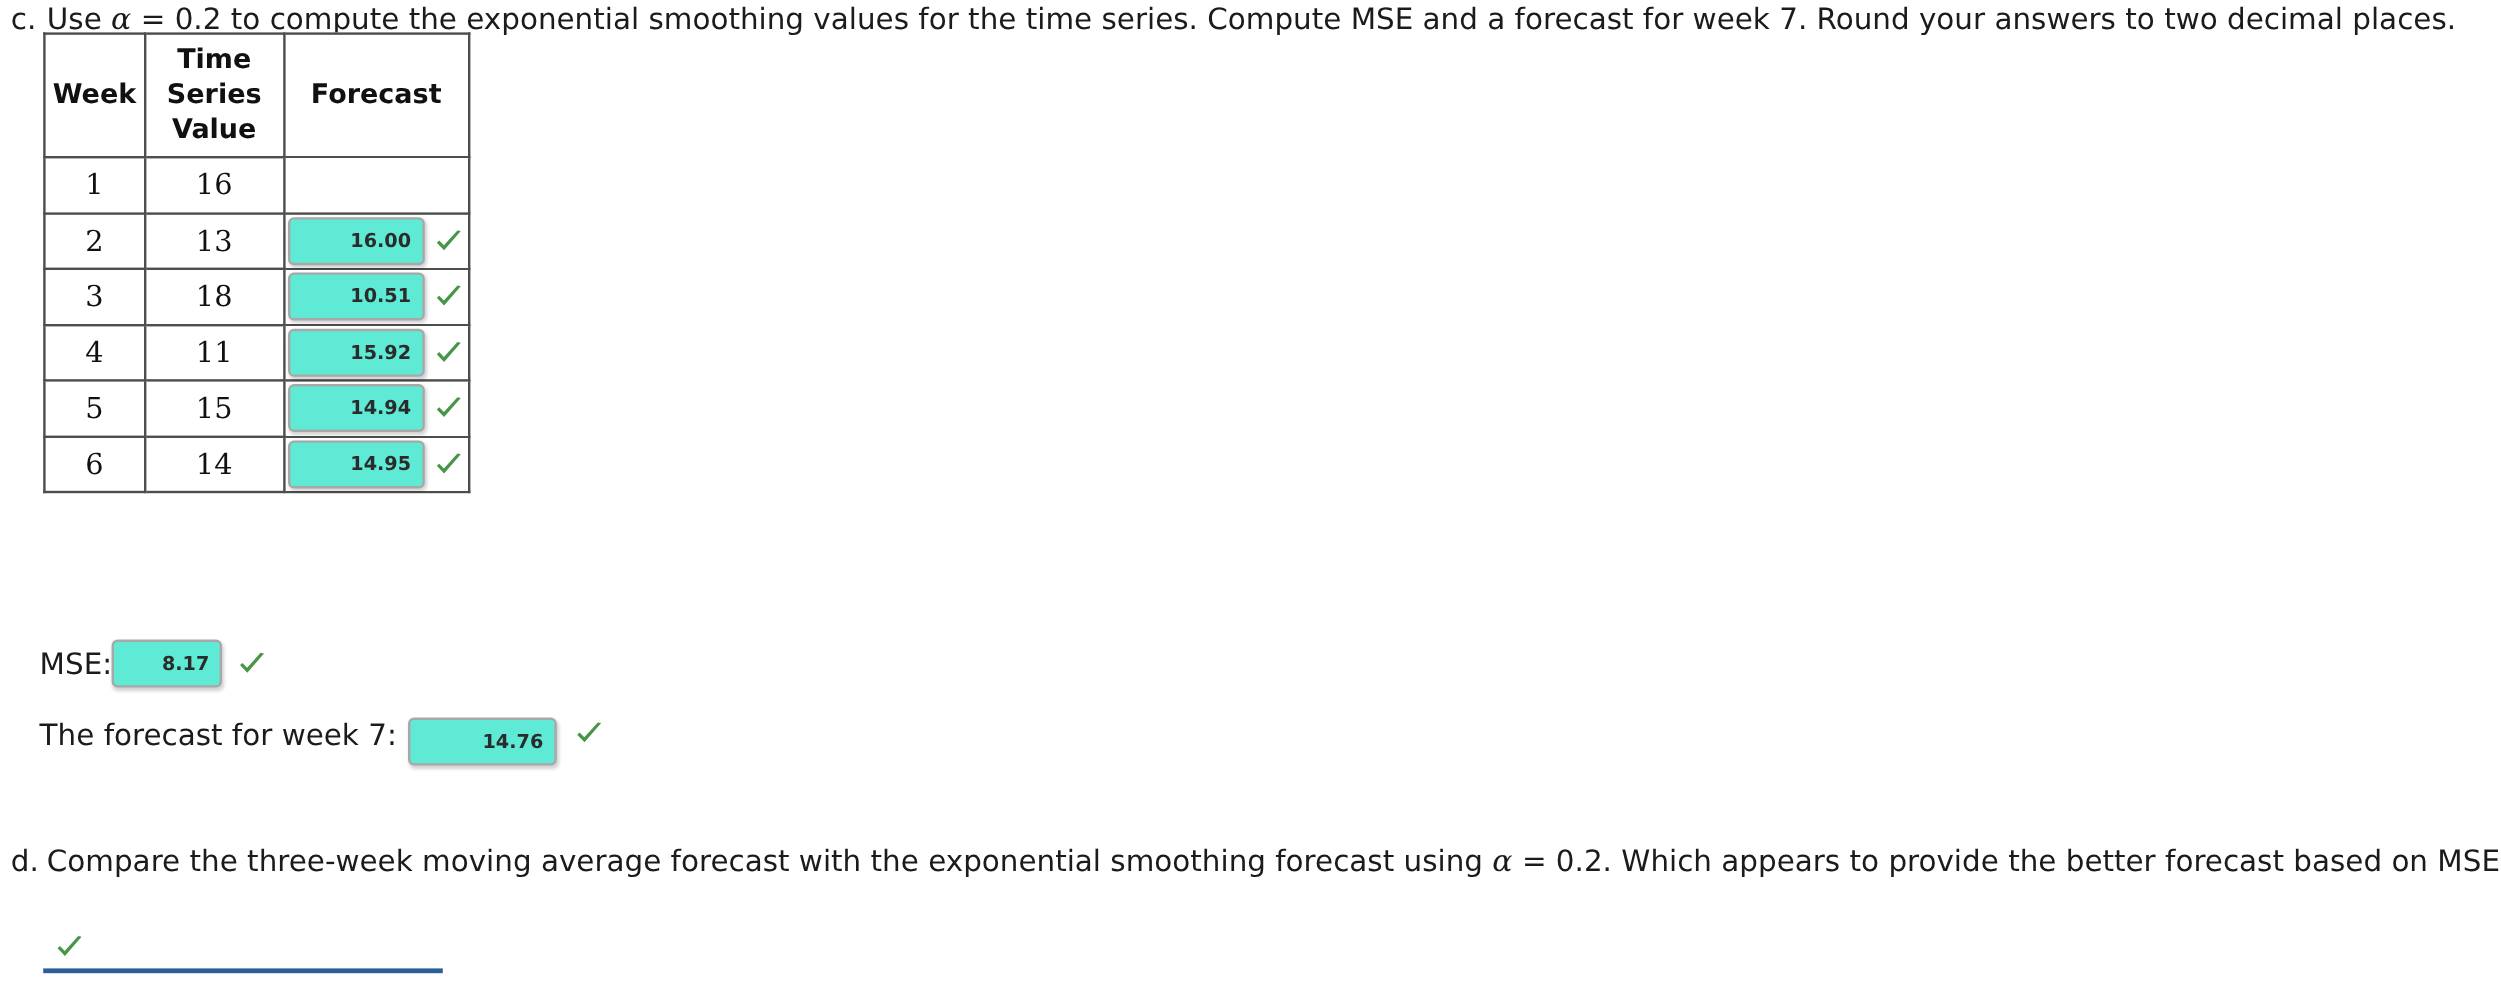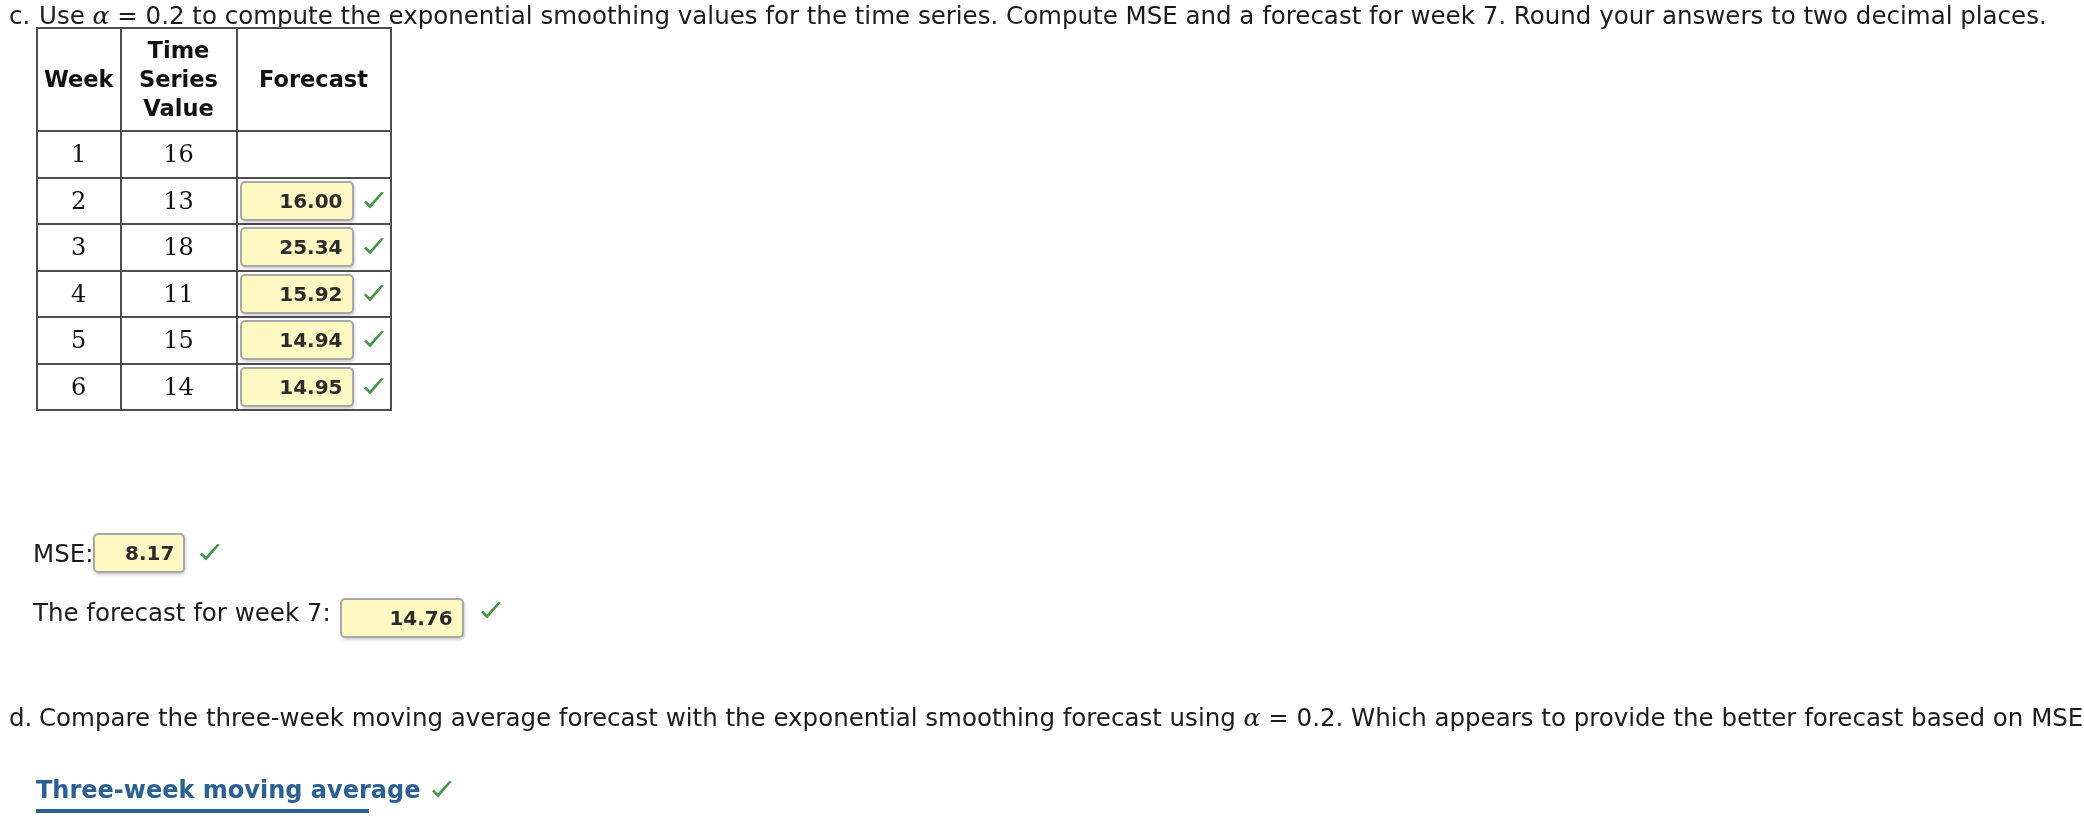--- a/index.html
+++ b/index.html
@@ -83,25 +83,25 @@
     font-family: "DejaVu Serif", "Liberation Serif", serif;
     font-size: 24px;
   }
   .cell-fc { position: relative; }
 
   
   .abox {
     display: inline-block;
     border: 2px solid #a8a8a8;
     border-radius: 5px;
-    background: #fef9c3;
+    background: #5eead4;
     box-shadow: 1px 2px 3px rgba(0,0,0,0.18);
     font-family: "DejaVu Sans", "Liberation Sans", sans-serif;
     font-weight: bold;
-    font-size: 20px;
+    font-size: 16px;
     color: #2b2b2b;
     text-align: right;
     padding: 6px 9px 6px 9px;
     line-height: 24px;
     vertical-align: middle;
   }
   .cell-fc .abox {
     width: 114px;
     margin: 0 0 0 2px;
     position: relative;
@@ -209,21 +209,21 @@
           </span>
         </div>
       </td>
     </tr>
 
     <tr>
       <td>3</td>
       <td>18</td>
       <td class="cell-fc">
         <div class="fc-row-wrap">
-          <span class="abox">25.34</span>
+          <span class="abox">10.51</span>
           <span class="check">
             <svg viewBox="0 0 26 26">
                 <path d="M3 14.2 L9.1 20.6 L23 4.6 L20.2 4.0 L8.9 16.4 L5.0 12.4 Z" fill="#479547"></path>
               </svg>
           </span>
         </div>
       </td>
     </tr>
 
     <tr>
@@ -293,19 +293,18 @@
       </svg>
   </span>
 </div>
 
 <div class="qline" id="q-d">
   <span class="qlabel">d.</span>
   <span class="qtext"><span>Compare the three-week moving average forecast with the exponential smoothing forecast using </span><span class="alpha">α</span><span> = 0.2. Which appears to provide the better forecast based on MSE?</span></span>
 </div>
 
 <div id="answer-select">
-  <span class="sel-text">Three-week moving average</span>
   <span class="check">
     <svg viewBox="0 0 26 26">
         <path d="M3 14.2 L9.1 20.6 L23 4.6 L20.2 4.0 L8.9 16.4 L5.0 12.4 Z" fill="#479547"></path>
       </svg>
   </span>
 </div>
 
 </body></html>

